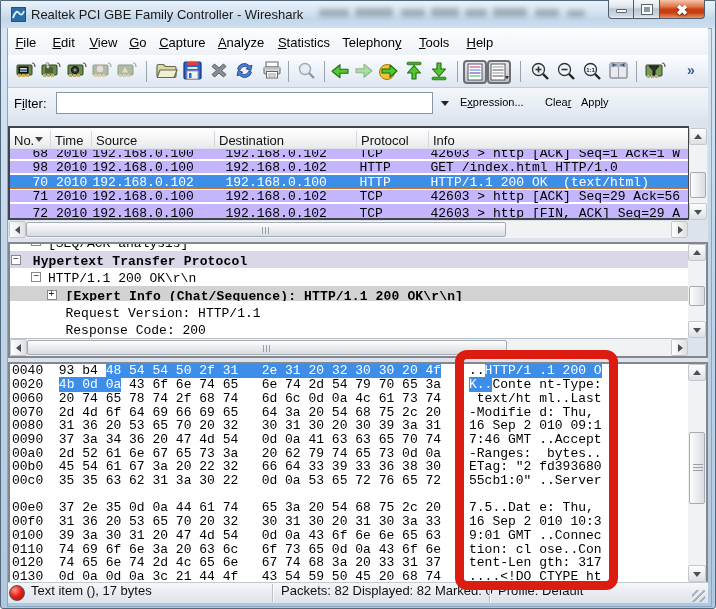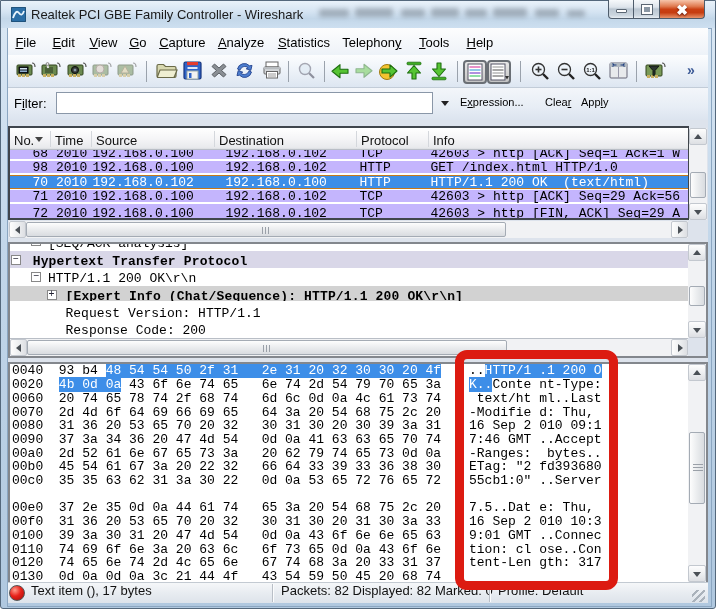--- a/index.html
+++ b/index.html
@@ -412,21 +412,21 @@
 <div class="hxr" style="top:55.2px"><span class="hx"><span class="off">0080</span>  31 36 20 53 65 70 20 32   30 31 30 20 30 39 3a 31</span><span class="ha">16 Sep 2 010 09:1</span></div>
 <div class="hxr" style="top:68.9px"><span class="hx"><span class="off">0090</span>  37 3a 34 36 20 47 4d 54   0d 0a 41 63 63 65 70 74</span><span class="ha">7:46 GMT ..Accept</span></div>
 <div class="hxr" style="top:82.6px"><span class="hx"><span class="off">00a0</span>  2d 52 61 6e 67 65 73 3a   20 62 79 74 65 73 0d 0a</span><span class="ha">-Ranges:  bytes..</span></div>
 <div class="hxr" style="top:96.3px"><span class="hx"><span class="off">00b0</span>  45 54 61 67 3a 20 22 32   66 64 33 39 33 36 38 30</span><span class="ha">ETag: "2 fd393680</span></div>
 <div class="hxr" style="top:110.0px"><span class="hx"><span class="off">00c0</span>  35 35 63 62 31 3a 30 22   0d 0a 53 65 72 76 65 72</span><span class="ha">55cb1:0" ..Server</span></div>
 <div class="hxr" style="top:137.4px"><span class="hx"><span class="off">00e0</span>  37 2e 35 0d 0a 44 61 74   65 3a 20 54 68 75 2c 20</span><span class="ha">7.5..Dat e: Thu, </span></div>
 <div class="hxr" style="top:151.1px"><span class="hx"><span class="off">00f0</span>  31 36 20 53 65 70 20 32   30 31 30 20 31 30 3a 33</span><span class="ha">16 Sep 2 010 10:3</span></div>
 <div class="hxr" style="top:164.8px"><span class="hx"><span class="off">0100</span>  39 3a 30 31 20 47 4d 54   0d 0a 43 6f 6e 6e 65 63</span><span class="ha">9:01 GMT ..Connec</span></div>
 <div class="hxr" style="top:178.5px"><span class="hx"><span class="off">0110</span>  74 69 6f 6e 3a 20 63 6c   6f 73 65 0d 0a 43 6f 6e</span><span class="ha">tion: cl ose..Con</span></div>
 <div class="hxr" style="top:192.2px"><span class="hx"><span class="off">0120</span>  74 65 6e 74 2d 4c 65 6e   67 74 68 3a 20 33 31 37</span><span class="ha">tent-Len gth: 317</span></div>
-<div class="hxr" style="top:205.9px"><span class="hx"><span class="off">0130</span>  0d 0a 0d 0a 3c 21 44 4f   43 54 59 50 45 20 68 74</span></div>
+<div class="hxr" style="top:205.9px"><span class="hx"><span class="off">0130</span>  0d 0a 0d 0a 3c 21 44 4f   43 54 59 50 45 20 68 74</span><span class="ha">....&lt;!DO CTYPE ht</span></div>
 
 </div>
 
 <div class="sb v" style="left:688.5px;top:128px;width:18px;height:91.5px">
 <div class="sbtn" style="top:0;width:18px">
       <div class="ar up"></div>
     </div>
 <div class="sbtn" style="bottom:0;width:18px">
       <div class="ar dn"></div>
     </div>

